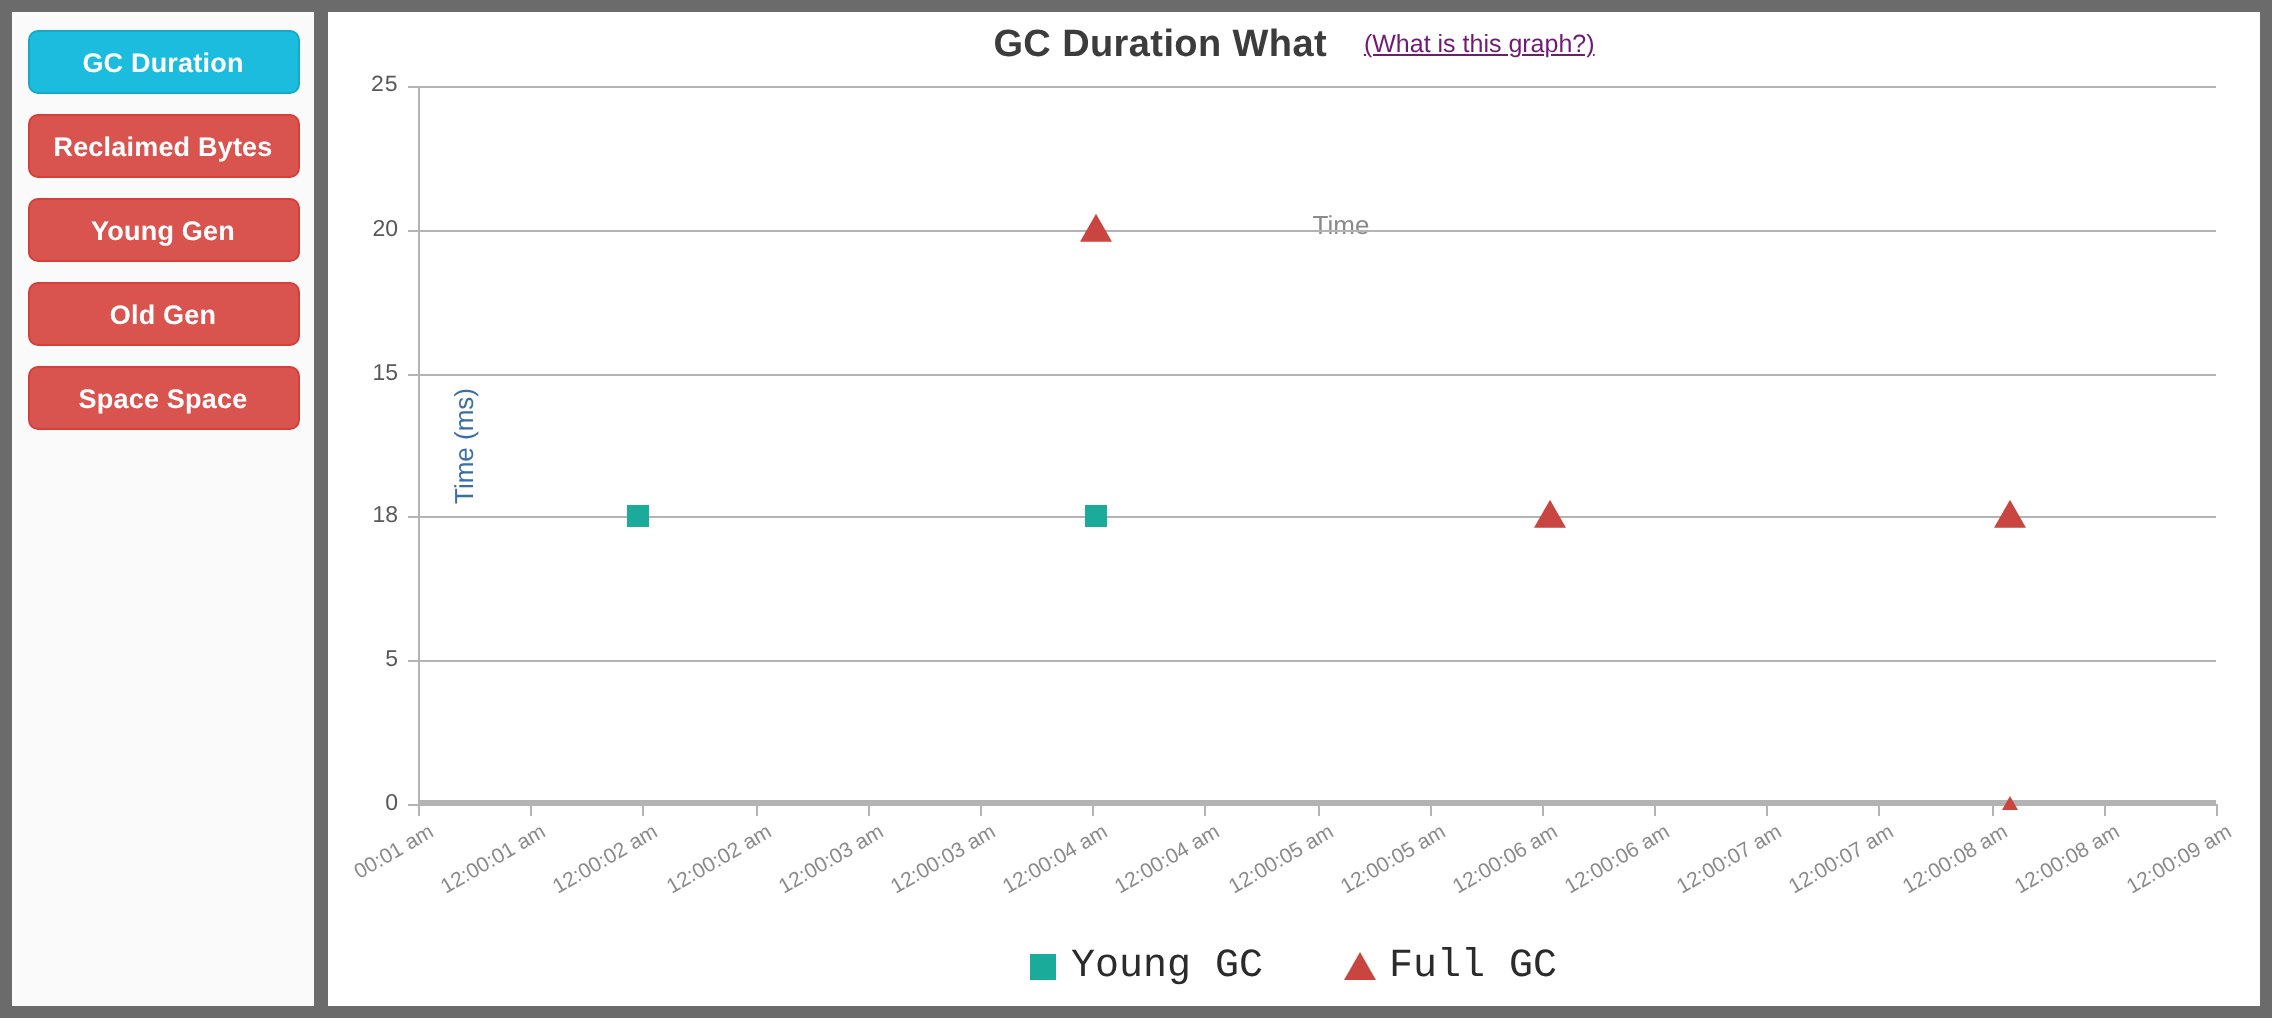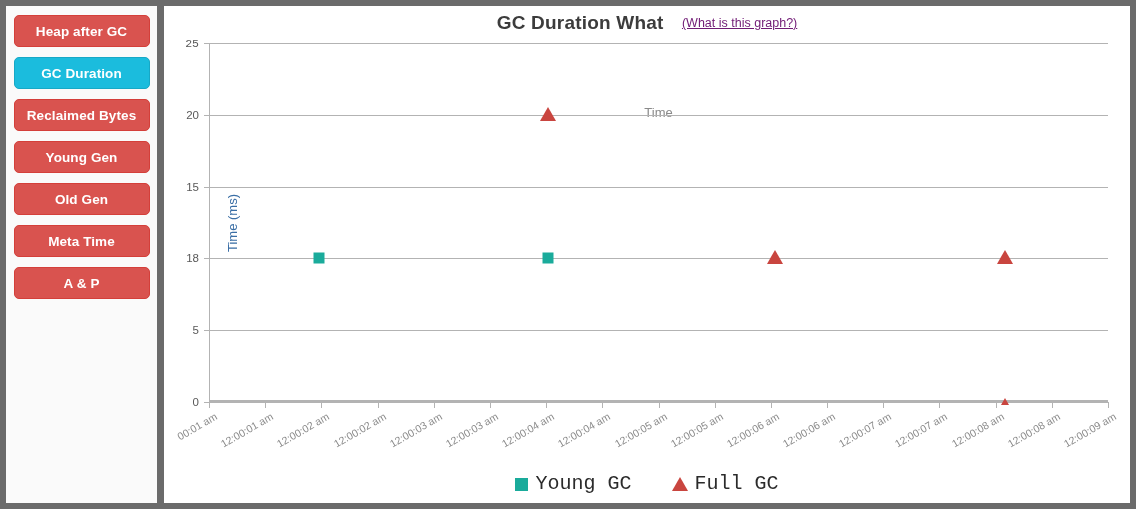--- a/index.html
+++ b/index.html
@@ -166,20 +166,21 @@
     transform-origin: right top;
     text-align: right;
   }
   .xlabel {
     position: absolute;
     width: 100%;
     text-align: center;
     top: 62px;
     font-size: 13px;
     color: #8a8a8a;
+    margin-left: 12px;
   }
 
   .pt-square {
     position: absolute;
     width: 11px;
     height: 11px;
     background: #1aab9b;
     transform: translate(-50%, -50%);
   }
   .pt-triangle {
@@ -231,27 +232,25 @@
     vertical-align: -2px;
     margin-right: 7px;
   }
 </style>
 </head>
 <body>
 
 <div class="app-frame">
 
   <div class="sidebar">
-    <div class="nav-btn">Heap after GC</div>
     <div class="nav-btn active">GC Duration</div>
     <div class="nav-btn">Reclaimed Bytes</div>
     <div class="nav-btn">Young Gen</div>
     <div class="nav-btn">Old Gen</div>
-    <div class="nav-btn">Meta Time</div>
-    <div class="nav-btn">A &amp; P</div>
+    <div class="nav-btn">Space Space</div>
   </div>
 
   <div class="chart-panel">
 
     <div class="chart-title-row">
       <span class="chart-title">GC Duration What</span>
       <span class="chart-help-link">(What is this graph?)</span>
     </div>
 
     <div class="plot" id="plot">

